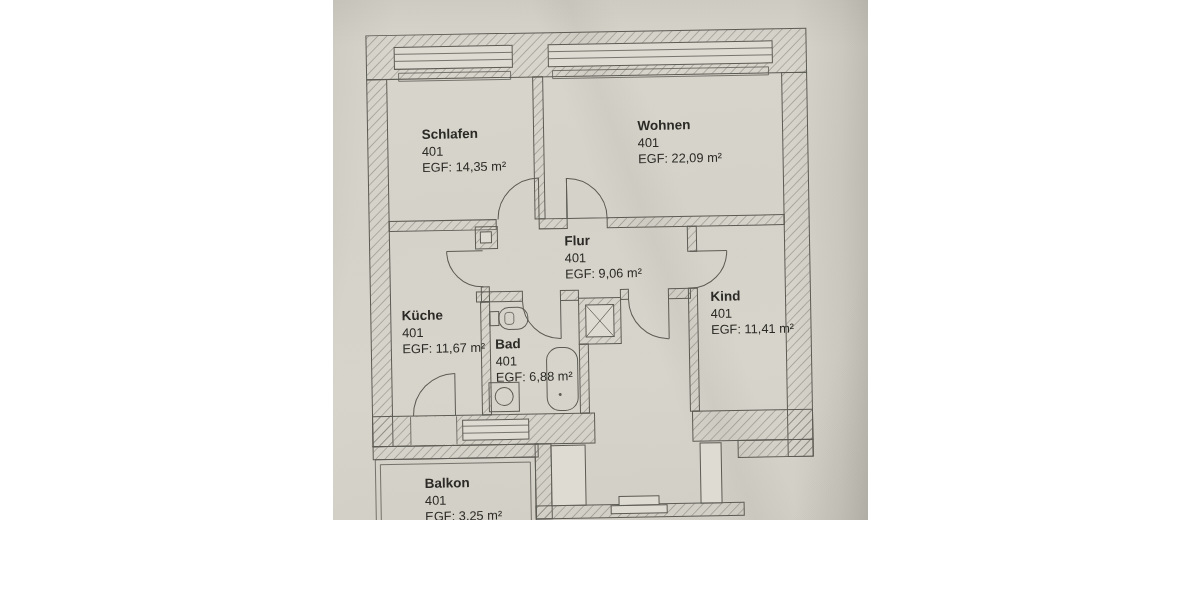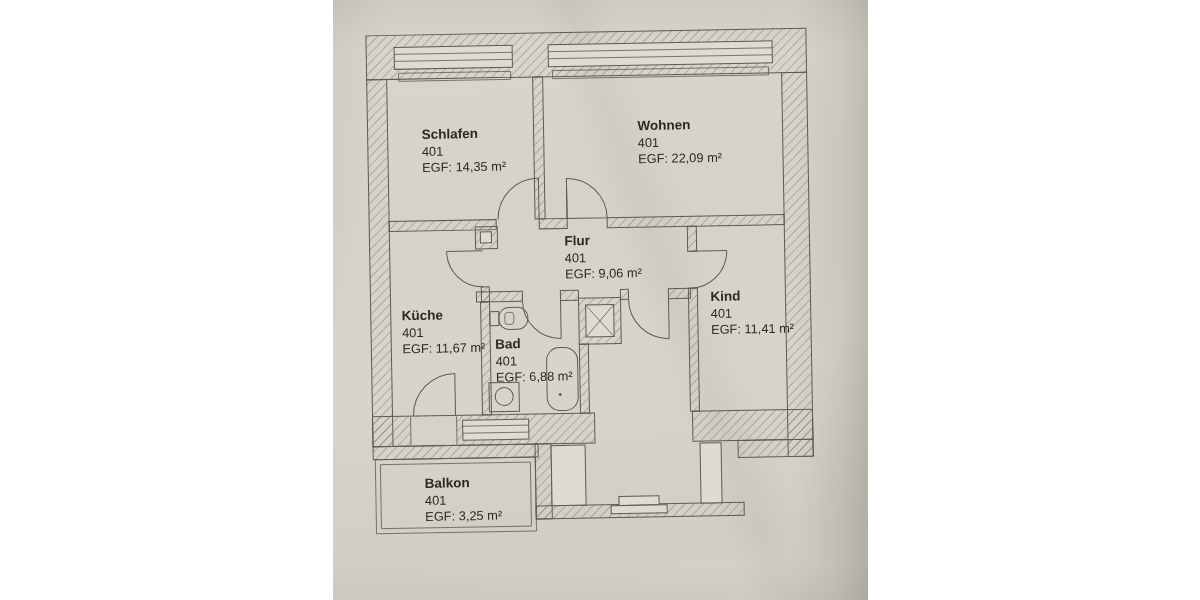--- a/index.html
+++ b/index.html
@@ -1,16 +1,16 @@
 <!DOCTYPE html>
 <html><head>
 <meta charset="utf-8">
 <style>
   html,body{margin:0;padding:0;background:#ffffff;}
-  .stage{position:relative;width:1200px;height:600px;overflow:hidden;background:#ffffff;
+  .stage{position:relative;width:1200px;height:520px;overflow:hidden;background:#ffffff;
          font-family:"Liberation Sans",sans-serif;}
   .paper{position:absolute;left:333px;top:0;width:535px;height:600px;
          background:
            linear-gradient(100deg, rgba(70,68,60,0.07) 0%, rgba(0,0,0,0) 10%),
            linear-gradient(285deg, rgba(70,68,60,0.10) 0%, rgba(0,0,0,0) 14%),
            linear-gradient(175deg, #d9d6cd 0%, #d5d2c9 35%, #d7d4cb 62%, #d1cec5 88%, #d6d3ca 100%);}
   .paper::before{content:"";position:absolute;inset:0;pointer-events:none;
          background:linear-gradient(70deg, rgba(0,0,0,0) 55%, rgba(88,85,75,0.06) 60%, rgba(0,0,0,0) 66%),
                     linear-gradient(to right, rgba(0,0,0,0) 86%, rgba(62,60,52,0.08) 95%, rgba(62,60,52,0.16) 100%);}
   .paper::after{content:"";position:absolute;inset:0;pointer-events:none;

